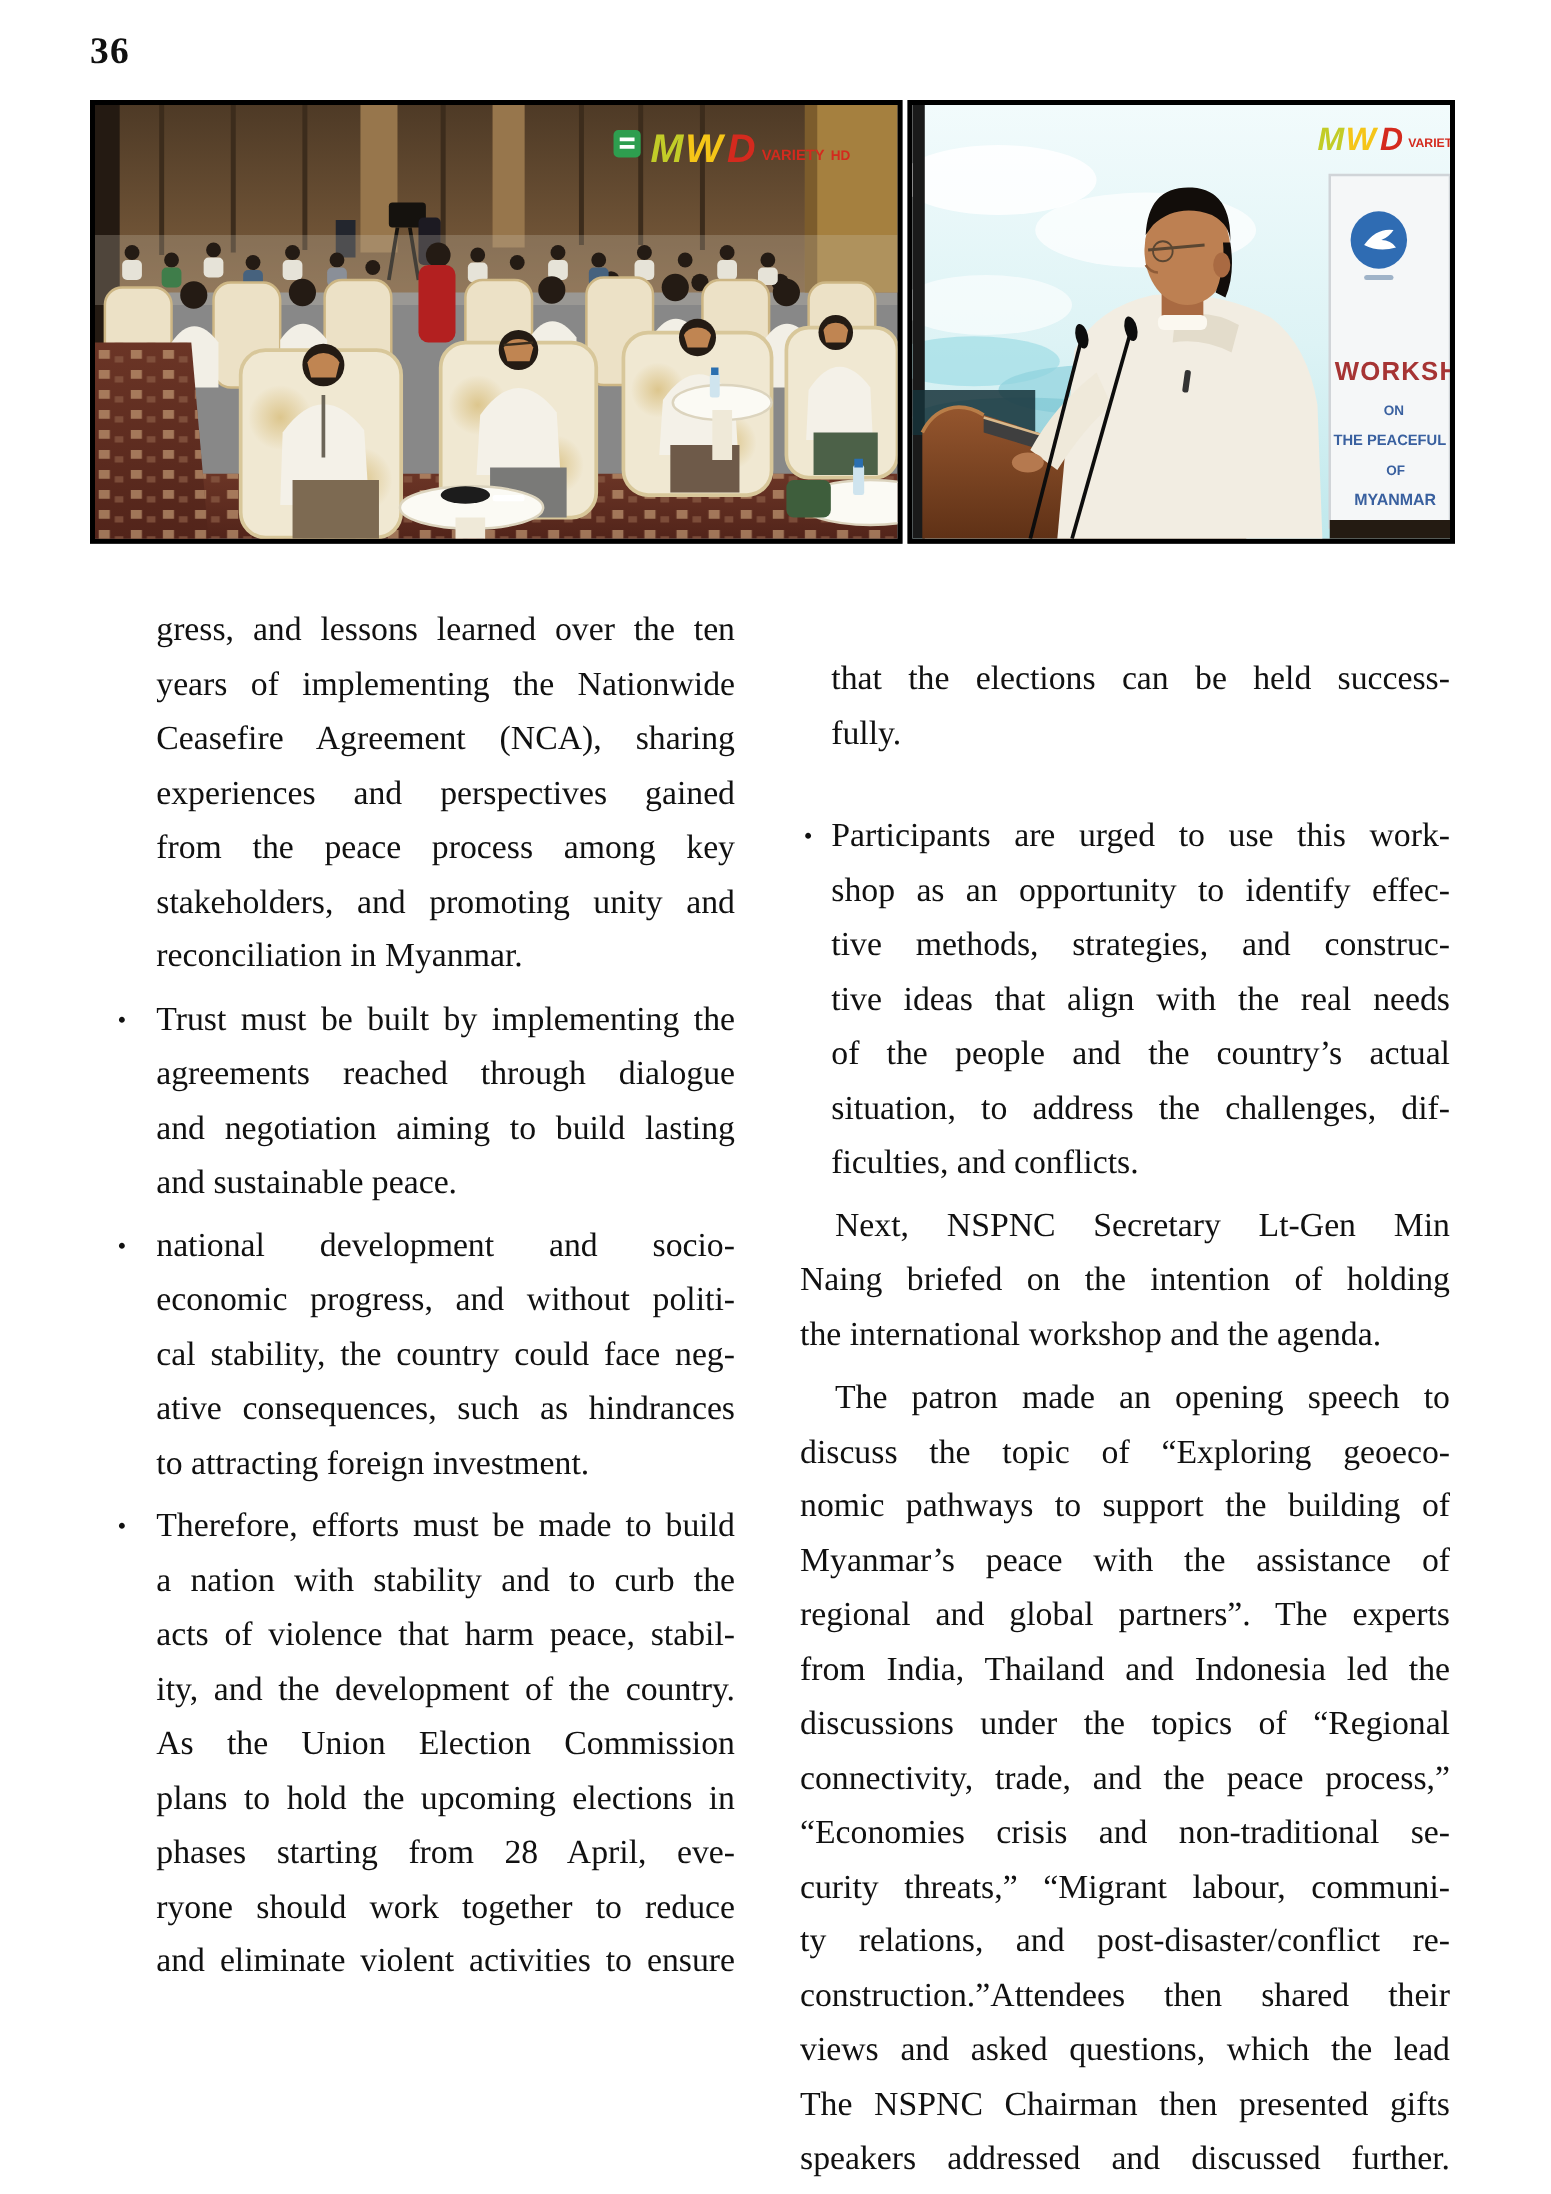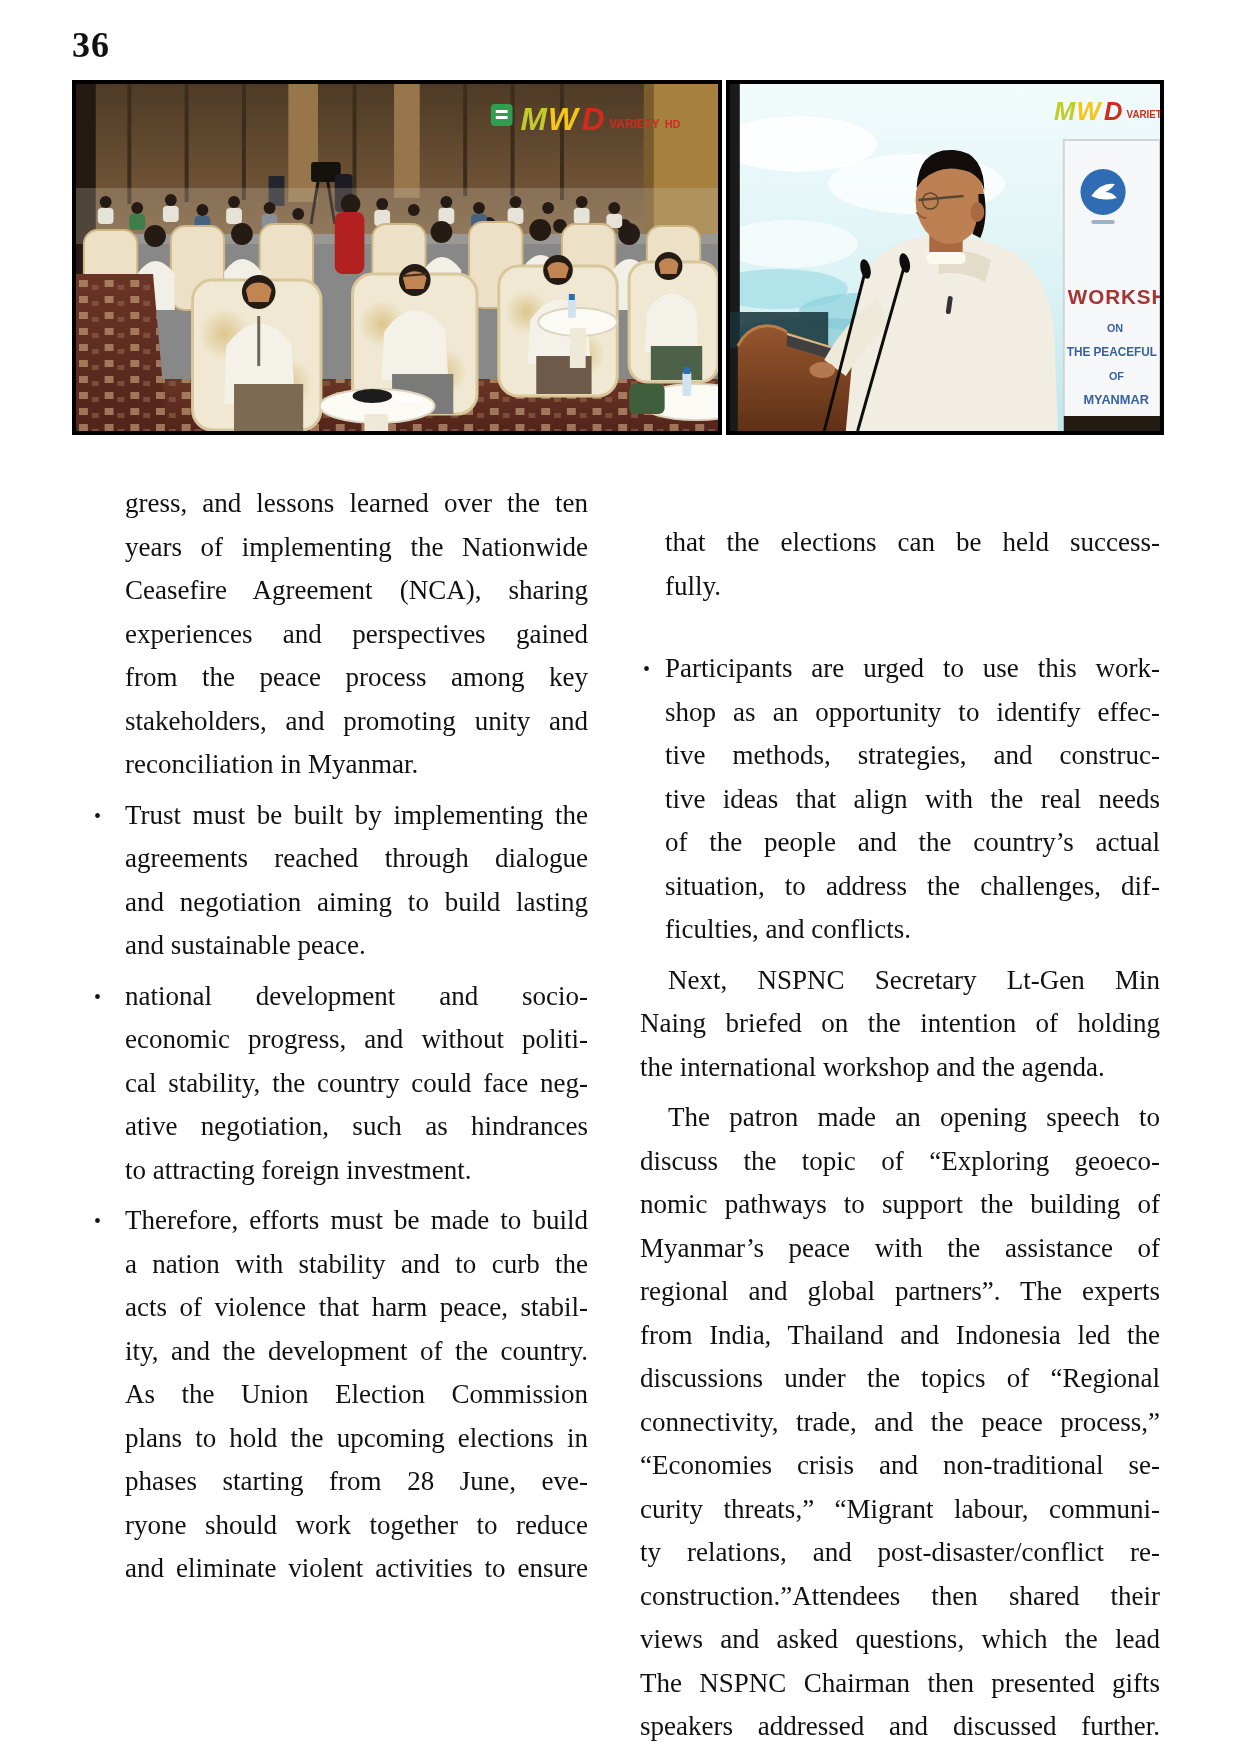--- a/index.html
+++ b/index.html
@@ -1,17 +1,17 @@
 <!DOCTYPE html>
 <html><head>
 <meta charset="utf-8">
 <style>
   html,body{margin:0;padding:0;background:#ffffff;}
   body{width:1241px;height:1755px;position:relative;font-family:"Liberation Serif","DejaVu Serif",serif;color:#111;}
-  .page-number{position:absolute;left:72px;top:24px;font-size:36px;font-weight:bold;letter-spacing:1px;}
+  .page-number{position:absolute;left:72px;top:24px;font-size:30px;font-weight:bold;letter-spacing:1px;}
   .photo{position:absolute;top:80px;border:4px solid #000;background:#888;}
   .photo.left{left:72px;}
   .photo.right{left:726px;}
   .cols{position:absolute;top:482px;}
   .col{position:absolute;top:0;font-size:27px;line-height:43.5px;}
   .col.left{left:72px;width:516px;}
   .col.right{left:640px;width:520px;}
   .block{position:relative;margin:0 0 7px 0;}
   .block:last-child{margin-bottom:0;}
   .col.left .block.cont,.col.left .block.bullet{padding-left:53px;}
@@ -303,32 +303,32 @@
         <div class="line first">Trust must be built by implementing the</div>
         <div class="line">agreements reached through dialogue</div>
         <div class="line">and negotiation aiming to build lasting</div>
         <div class="line natural">and sustainable peace.</div>
       </div>
       <div class="block bullet">
         <span class="marker">•</span>
         <div class="line">national development and socio-</div>
         <div class="line">economic progress, and without politi-</div>
         <div class="line">cal stability, the country could face neg-</div>
-        <div class="line">ative negotiation, such as hindrances</div>
+        <div class="line">ative consequences, such as hindrances</div>
         <div class="line natural">to attracting foreign investment.</div>
       </div>
       <div class="block bullet">
         <span class="marker">•</span>
         <div class="line first">Therefore, efforts must be made to build</div>
         <div class="line">a nation with stability and to curb the</div>
         <div class="line">acts of violence that harm peace, stabil-</div>
         <div class="line">ity, and the development of the country.</div>
         <div class="line">As the Union Election Commission</div>
         <div class="line">plans to hold the upcoming elections in</div>
-        <div class="line">phases starting from 28 June, eve-</div>
+        <div class="line">phases starting from 28 April, eve-</div>
         <div class="line">ryone should work together to reduce</div>
         <div class="line">and eliminate violent activities to ensure</div>
       </div>
     </div>
   <div class="col right">
       <div class="block contb">
         <div class="line first">that the elections can be held success-</div>
         <div class="line natural">fully.</div>
       </div>
       <div class="block bullet">

